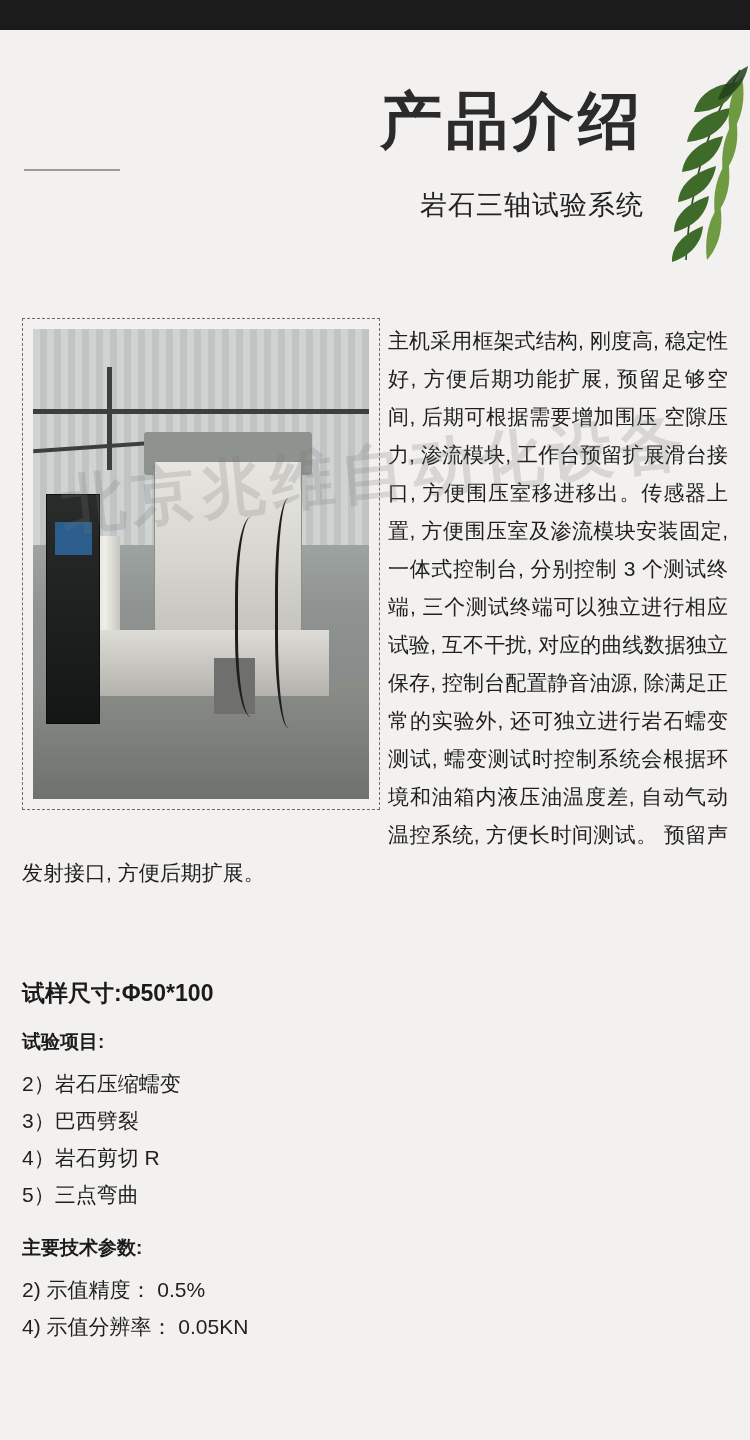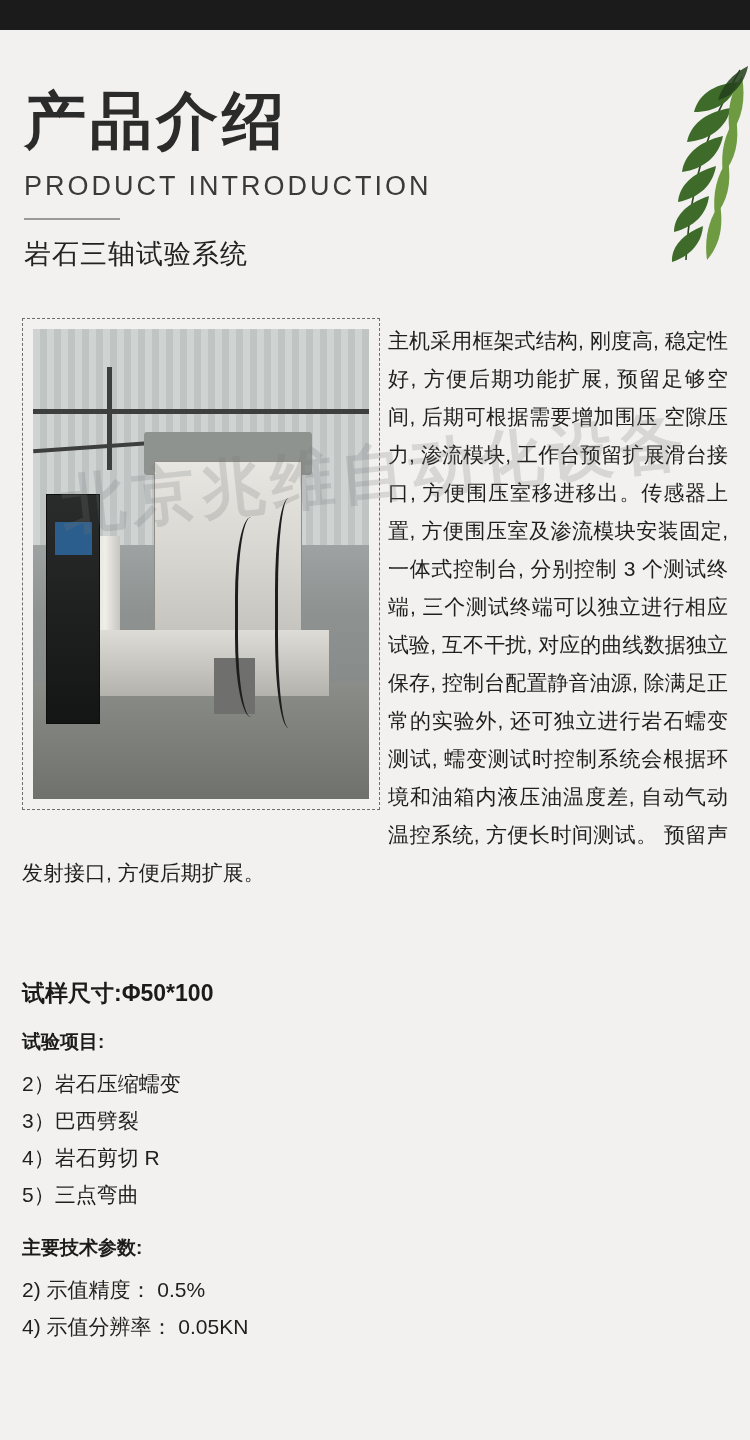--- a/index.html
+++ b/index.html
@@ -33,20 +33,21 @@
     width: 160px;
     height: 230px;
     pointer-events: none;
   }
 
   .header {
     position: absolute;
     top: 88px;
     left: 24px;
     width: 620px;
+    text-align: right;
   }
   .title-cn {
     font-size: 62px;
     font-weight: bold;
     letter-spacing: 4px;
     color: #2b2b2b;
     line-height: 1.05;
     -webkit-text-stroke: 0px;
     text-shadow:
       2px 0 0 #f2f1ef, -2px 0 0 #f2f1ef, 0 2px 0 #f2f1ef, 0 -2px 0 #f2f1ef;
@@ -231,21 +232,20 @@
         <path d="M130 144 C134 168 129 186 117 200 C114 178 119 158 130 144 Z"></path>
       </g>
       <g fill="#23401c" opacity="0.85">
         <path d="M158 6 C142 14 132 26 128 40 C144 36 155 22 158 6 Z"></path>
       </g>
     </svg>
   </div>
 
   <div class="header">
     <div class="title-cn">产品介绍</div>
-    <div class="title-en">PRODUCT INTRODUCTION</div>
     <div class="rule"></div>
     <div class="subtitle">岩石三轴试验系统</div>
   </div>
 
   <div class="body-text">
     <div class="float-left"></div>
     <span>主机采用框架式结构, 刚度高, 稳定性好, 方便后期功能扩展, 预留足够空间, 后期可根据需要增加围压 空隙压力, 渗流模块, 工作台预留扩展滑台接口, 方便围压室移进移出。传感器上置, 方便围压室及渗流模块安装固定,
 一体式控制台, 分别控制 3 个测试终端, 三个测试终端可以独立进行相应试验, 互不干扰, 对应的曲线数据独立保存, 控制台配置静音油源, 除满足正常的实验外, 还可独立进行岩石蠕变测试, 蠕变测试时控制系统会根据环境和油箱内液压油温度差, 自动气动温控系统, 方便长时间测试。
 预留声发射接口, 方便后期扩展。</span>
   </div>

